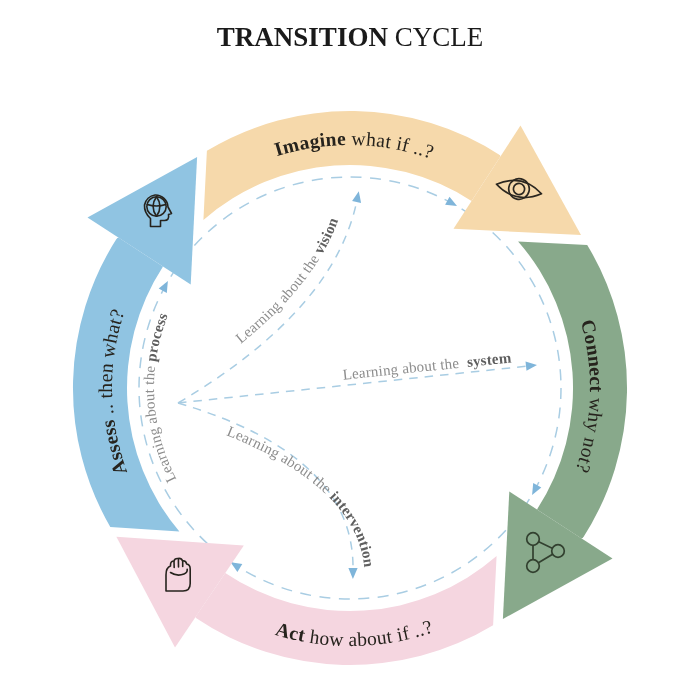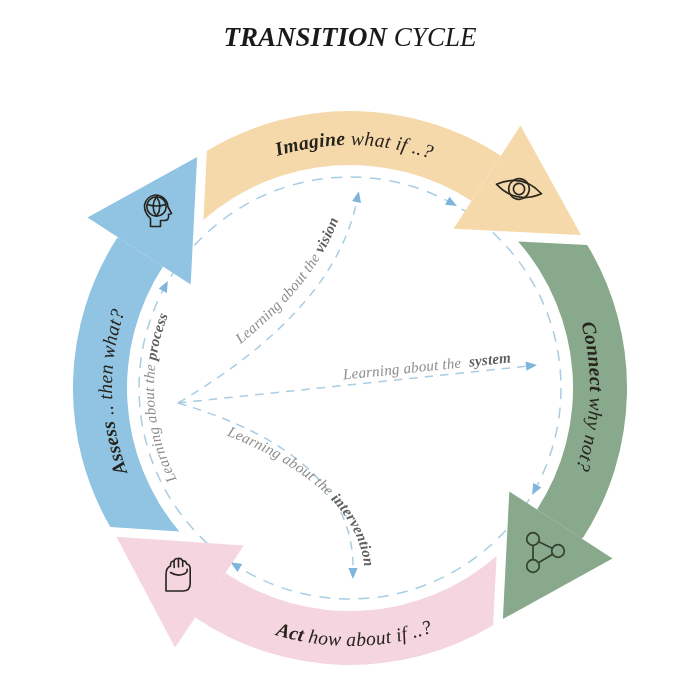--- a/index.html
+++ b/index.html
@@ -1,16 +1,16 @@
 <!DOCTYPE html>
 <html><head>
 <meta charset="utf-8">
 <style>
   html,body{margin:0;padding:0;background:#ffffff;}
-  #stage{width:700px;height:700px;position:relative;font-family:"Liberation Serif",serif;font-style:italic;}
+  #stage{width:700px;height:700px;position:relative;font-family:"Liberation Serif",serif;}
   svg{display:block;}
   .bandlabel{font-size:19.5px;letter-spacing:0.3px;}
   .bandlabel .b{font-weight:bold;}
   .innlabel{font-size:15px;letter-spacing:0.2px;}
   .innlabel .b{font-weight:bold;}
   .title-bold{font-weight:bold;}
 </style>
 </head>
 <body>
 

